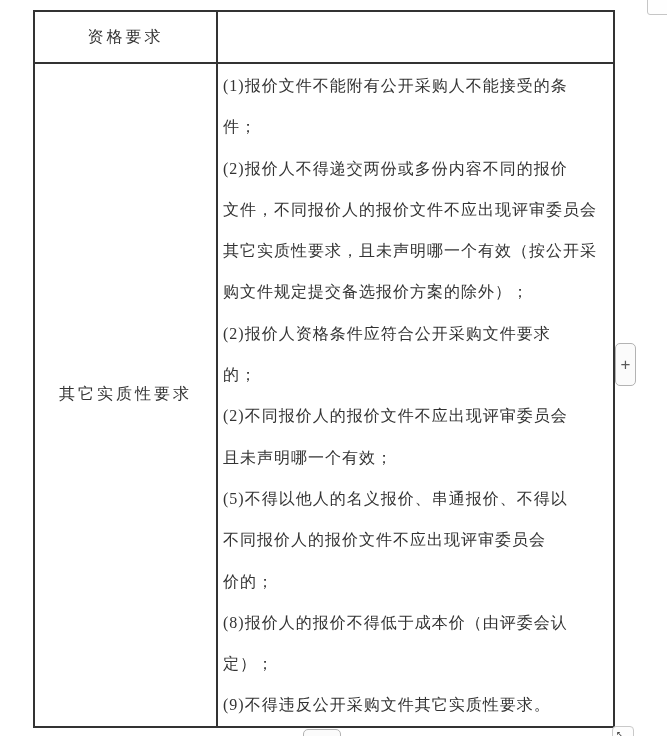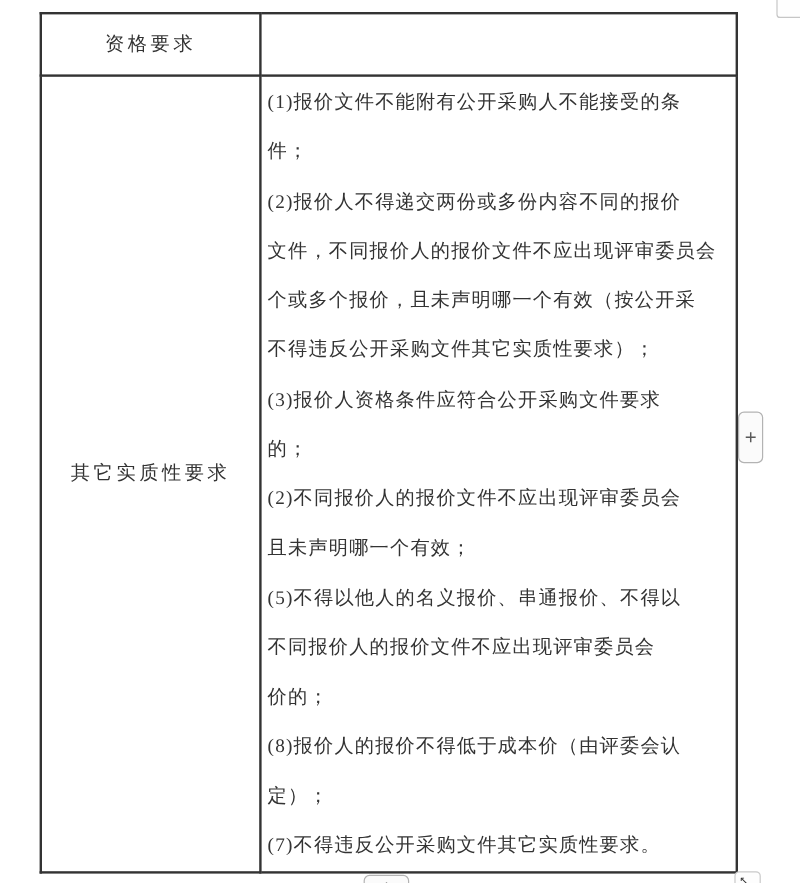--- a/index.html
+++ b/index.html
@@ -129,32 +129,32 @@
       <tr class="row-other">
         <td class="label-cell">
           <span>其它实质性要求</span>
         </td>
         <td class="content-cell">
           <div class="lines">
               <div class="line">(1)报价文件不能附有公开采购人不能接受的条</div>
               <div class="line">件；</div>
               <div class="line">(2)报价人不得递交两份或多份内容不同的报价</div>
               <div class="line">文件，不同报价人的报价文件不应出现评审委员会</div>
-              <div class="line">个或多个报价，且未声明哪一个有效（按公开采</div>
-              <div class="line">不得违反公开采购文件其它实质性要求）；</div>
-              <div class="line">(3)报价人资格条件应符合公开采购文件要求</div>
+              <div class="line">其它实质性要求，且未声明哪一个有效（按公开采</div>
+              <div class="line">购文件规定提交备选报价方案的除外）；</div>
+              <div class="line">(2)报价人资格条件应符合公开采购文件要求</div>
               <div class="line">的；</div>
               <div class="line">(2)不同报价人的报价文件不应出现评审委员会</div>
               <div class="line">且未声明哪一个有效；</div>
               <div class="line">(5)不得以他人的名义报价、串通报价、不得以</div>
               <div class="line">不同报价人的报价文件不应出现评审委员会</div>
               <div class="line">价的；</div>
               <div class="line">(8)报价人的报价不得低于成本价（由评委会认</div>
               <div class="line">定）；</div>
-              <div class="line">(7)不得违反公开采购文件其它实质性要求。</div>
+              <div class="line">(9)不得违反公开采购文件其它实质性要求。</div>
             </div>
         </td>
       </tr>
     </tbody>
   </table>
 
   <div class="float-btn add-col-btn">
     <span>+</span>
   </div>
 

